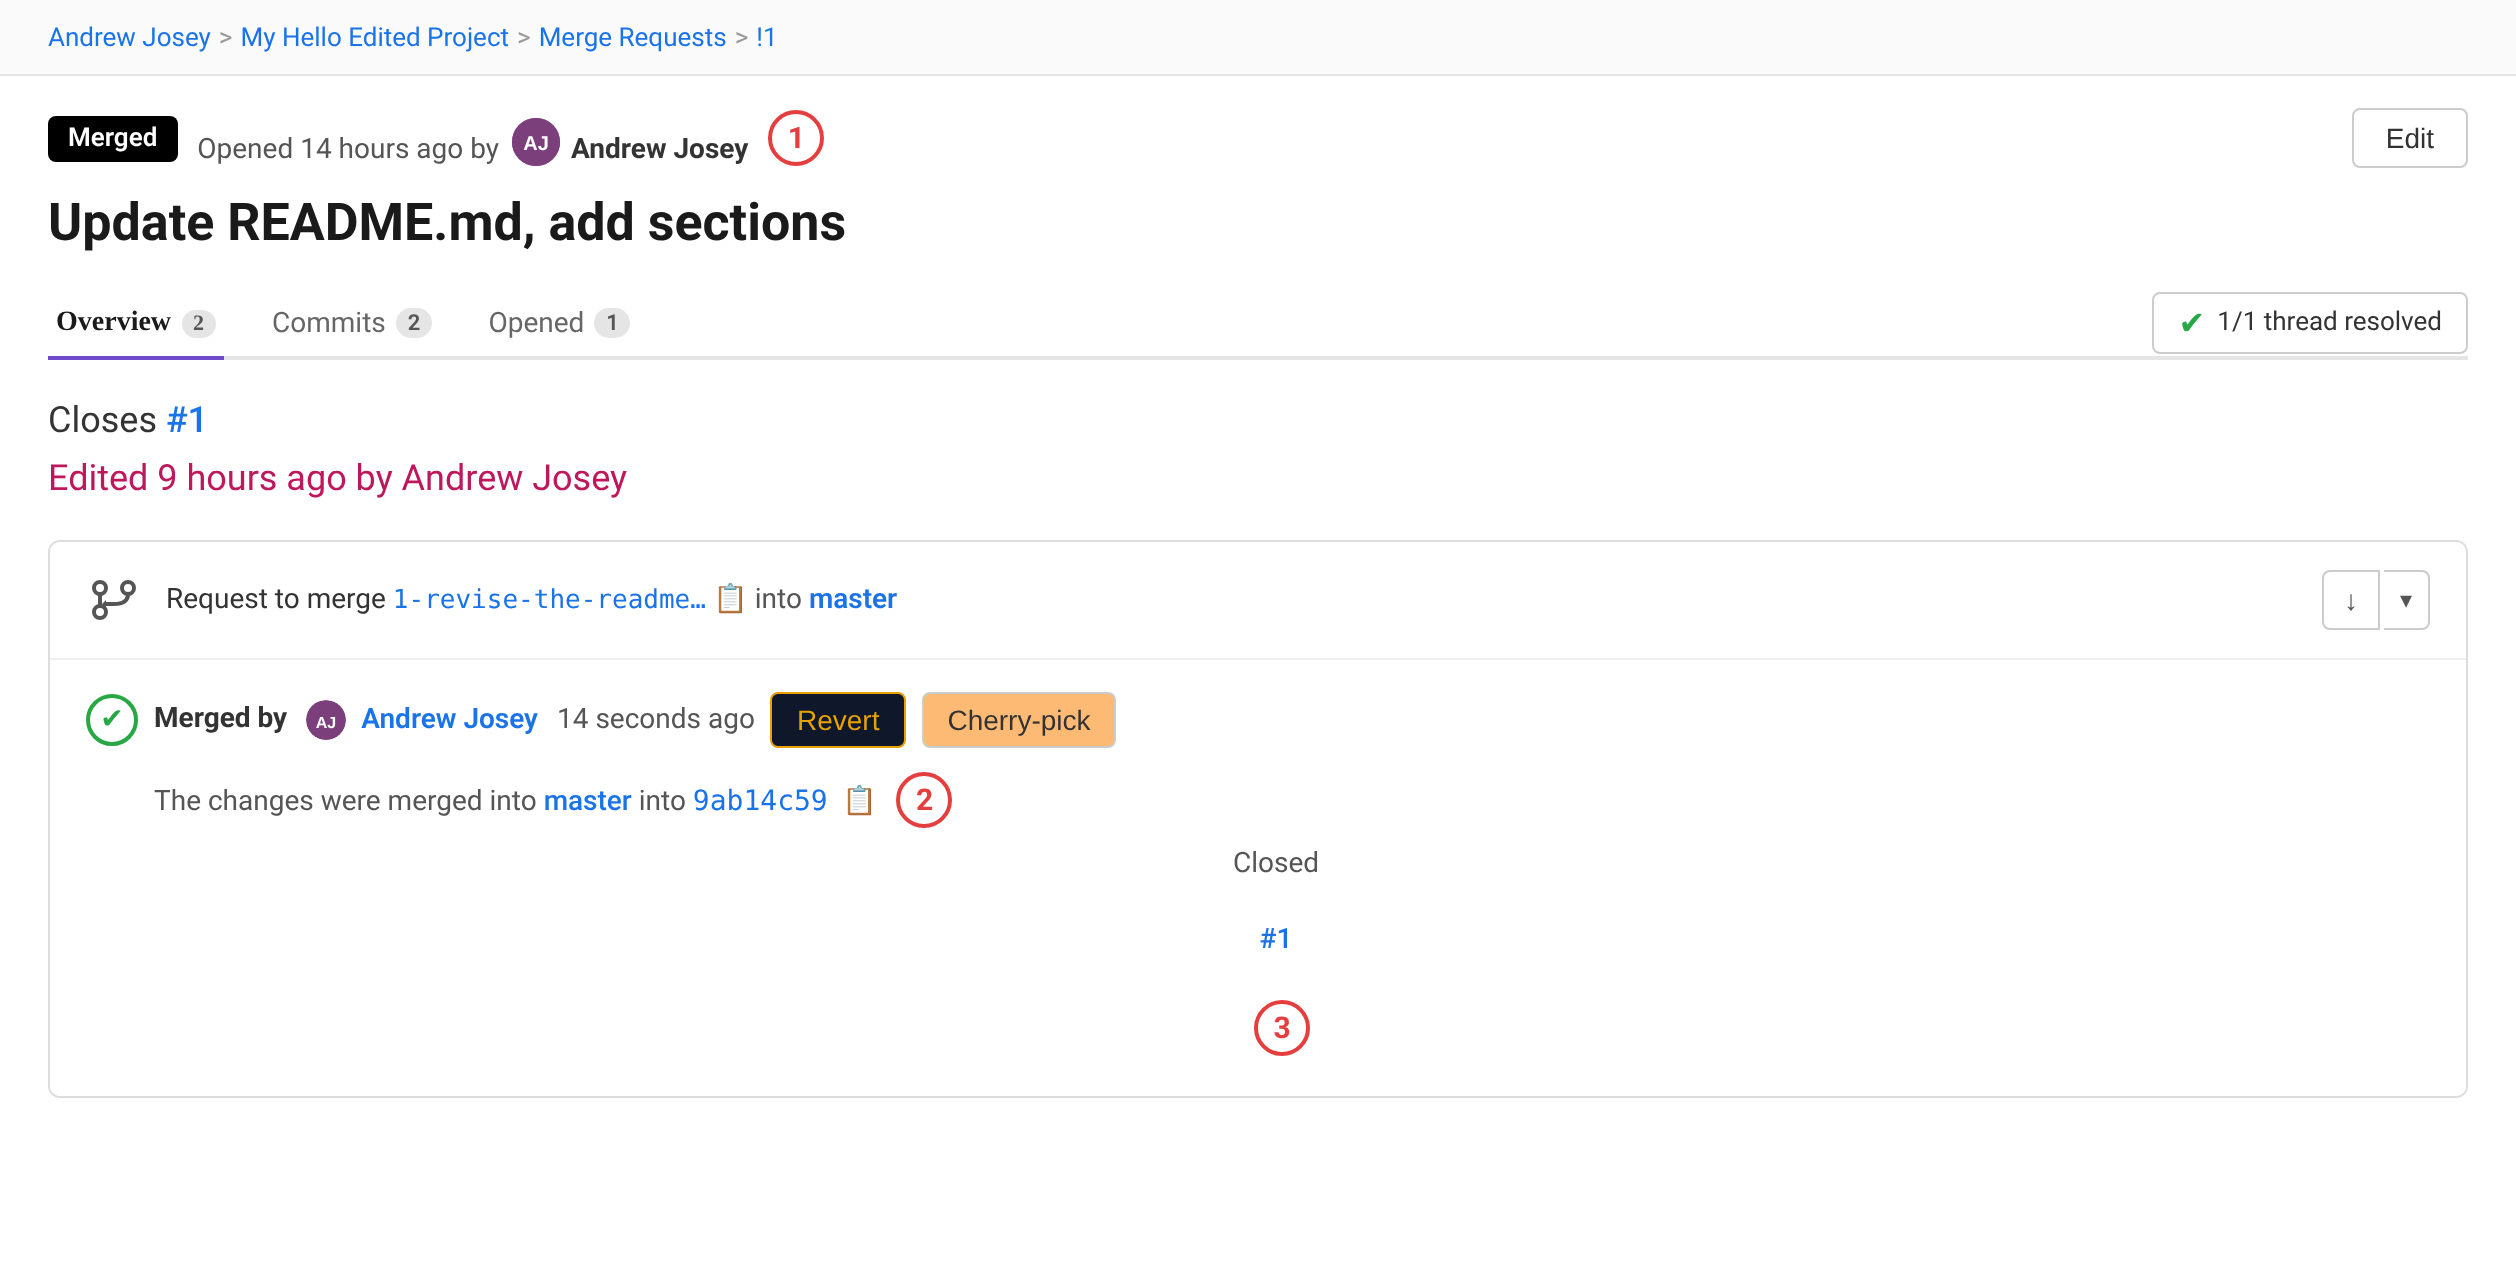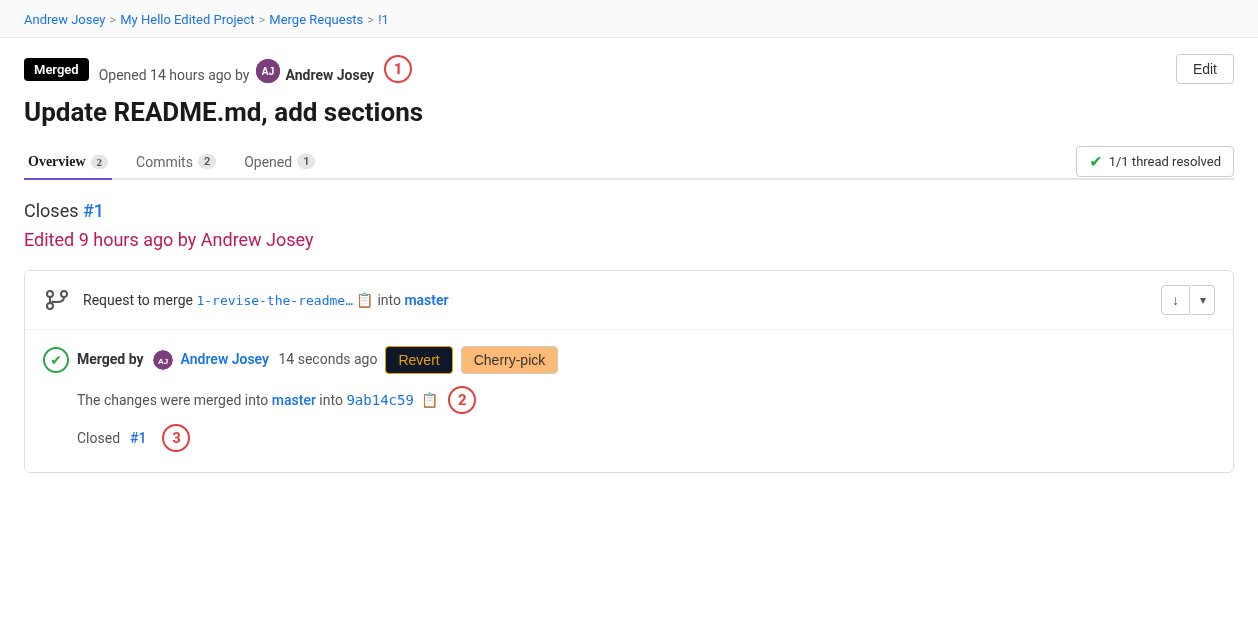--- a/index.html
+++ b/index.html
@@ -305,24 +305,25 @@
       margin-bottom: 10px;
     }
     .changes-merged-text a {
       color: #1a73e8;
       text-decoration: none;
       font-weight: 500;
     }
     .closed-line {
       font-size: 14px;
       color: #555;
-      margin-left: 34px;
-      display: flex;
-      align-items: center;
-      gap: 10px;
+      margin-left: 18px;
+      display: flex;
+      align-items: center;
+      gap: 22px;
+      flex-direction: column;
     }
     .closed-line a {
       color: #1a73e8;
       text-decoration: none;
       font-weight: 500;
     }
   </style>
 </head>
 <body>
 

